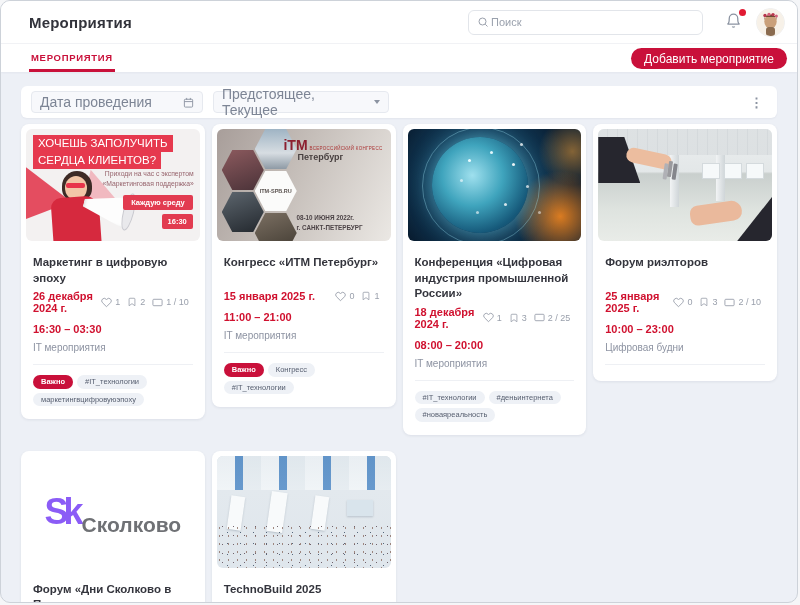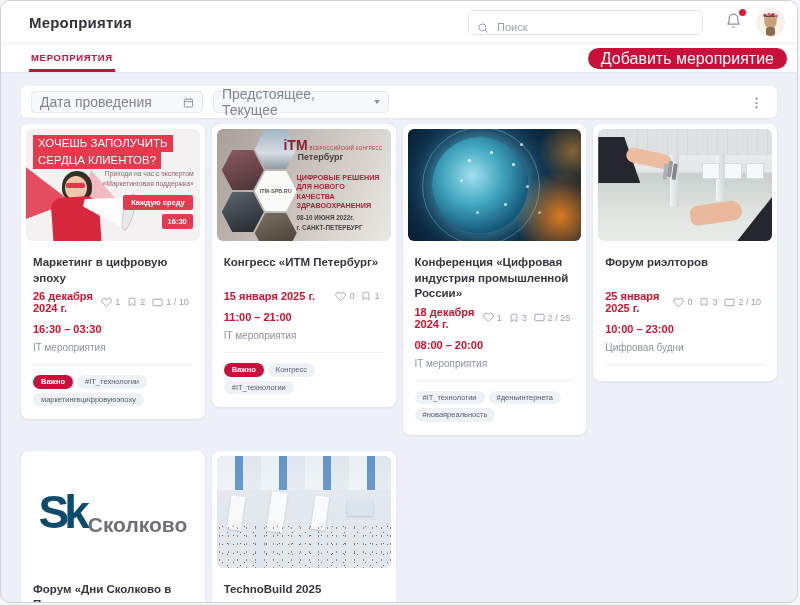--- a/index.html
+++ b/index.html
@@ -2,31 +2,31 @@
 <html><head>
 <meta charset="utf-8">
 <style>
   html,body{margin:0;padding:0;background:#f5f6f8;}
   body{width:800px;height:605px;font-family:"Liberation Sans",sans-serif;-webkit-font-smoothing:antialiased;}
   .app{width:798px;height:603px;border:1px solid #cdd2d9;border-radius:10px;overflow:hidden;background:#edf0f6;position:relative;box-sizing:border-box;}
 
   
   .hdr{height:42px;background:#fff;display:flex;align-items:center;padding:0 12px 0 28px;box-sizing:border-box;}
   .hdr h1{font-size:15px;margin:0;color:#32333b;letter-spacing:.2px;}
-  .search{margin-left:auto;width:235px;height:25px;border:1px solid #e2e5ea;border-radius:6px;display:flex;align-items:flex-end;padding:0 8px;gap:6px;box-sizing:border-box;background:#fff;}
+  .search{margin-left:auto;width:235px;height:25px;border:1px solid #e2e5ea;border-radius:6px;display:flex;align-items:center;padding:0 8px;box-sizing:border-box;background:#fff;}
   .search input{border:none;outline:none;flex:1;font-size:11px;color:#555;background:transparent;font-family:inherit;}
   .search input::placeholder{color:#9aa1ad;}
   .bellwrap{position:relative;margin:0 14px 0 22px;cursor:pointer;}
   .bellwrap .dot{position:absolute;top:-3px;right:-4px;width:7px;height:7px;border-radius:50%;background:#e11b33;}
   .avatar{width:27px;height:27px;border-radius:50%;overflow:hidden;border:1px solid #eee;background:#fdf8f2;cursor:pointer;}
 
   
   .tabbar{height:28px;background:#fff;border-top:1px solid #f1f2f5;position:relative;box-shadow:0 1px 2px rgba(30,40,70,.05);}
   .tab{display:inline-block;margin-left:28px;padding:8px 2px 6px;font-size:9.5px;font-weight:bold;letter-spacing:.7px;color:#c9103a;border-bottom:3px solid #c9103a;cursor:pointer;}
-  .add-btn{position:absolute;right:10px;top:4px;height:21px;border:none;border-radius:11px;background:#c9103a;color:#fff;font-size:16px;padding:0 13px;font-family:inherit;cursor:pointer;}
+  .add-btn{position:absolute;right:10px;top:4px;height:21px;border:none;border-radius:11px;background:#c9103a;color:#fff;font-size:12px;padding:0 13px;font-family:inherit;cursor:pointer;}
 
   
   .filterbar{margin:14px 20px 0;background:#fff;border-radius:6px;height:32px;display:flex;align-items:center;gap:10px;padding:0 10px;box-sizing:border-box;box-shadow:0 1px 2px rgba(30,40,70,.05);}
   .ffield{height:22px;border:1px solid #e6e9ef;background:#f7f8fb;border-radius:4px;display:flex;align-items:center;justify-content:space-between;padding:0 8px;font-size:14px;color:#7d8595;box-sizing:border-box;cursor:pointer;}
   .ffield.w1{width:172px;}.ffield.w2{width:174px;}.ffield.w3{width:176px;}
   .caret{width:0;height:0;border-left:3.5px solid transparent;border-right:3.5px solid transparent;border-top:4.5px solid #8b93a1;}
   .dots{margin-left:auto;color:#8b93a1;font-size:13px;font-weight:bold;letter-spacing:0;padding:0 4px;cursor:pointer;line-height:1;}
 
   
   .grid{margin:6px 20px 0;display:grid;grid-template-columns:repeat(4,1fr);column-gap:7px;row-gap:16px;align-items:start;}
@@ -92,21 +92,21 @@
   .bn4 .win{position:absolute;background:#f6f9fa;border:1px solid #d4dadd;height:14px;width:16px;top:34px;}
   .bn4 .w1{right:8px;}.bn4 .w2{right:30px;}.bn4 .w3{right:52px;}
   .bn4 .sleeveL{position:absolute;left:0;top:8px;width:42px;height:46px;background:#26262e;clip-path:polygon(0 0,62% 0,100% 100%,0 100%);}
   .bn4 .handL{position:absolute;left:28px;top:22px;width:46px;height:15px;border-radius:8px;background:#ecbd9f;transform:rotate(12deg);}
   .bn4 .keys{position:absolute;left:70px;top:32px;width:4px;height:16px;background:#9a9a9e;box-shadow:5px 2px 0 #85868c,-4px 3px 0 #b0b1b6;border-radius:1px;transform:rotate(8deg);}
   .bn4 .sleeveR{position:absolute;right:0;bottom:0;width:58px;height:44px;background:#26262e;clip-path:polygon(40% 100%,100% 0,100% 100%);}
   .bn4 .handR{position:absolute;right:30px;bottom:18px;width:52px;height:20px;border-radius:10px 14px 12px 10px;background:#eab99c;transform:rotate(-8deg);}
 
   
   .bn5{background:#fff;display:flex;align-items:center;justify-content:center;}
-  .bn5 .sk{font-size:46px;font-weight:bold;color:#0c4a6e;letter-spacing:-5px;line-height:1;}
+  .bn5 .sk{font-size:36px;font-weight:bold;color:#8b5cf6;letter-spacing:-5px;line-height:1;}
   .bn5 .skword{font-size:21px;font-weight:bold;color:#6f7175;margin:26px 0 0 3px;}
 
   
   .bn6{background:linear-gradient(180deg,#c6d2dc 0%,#e3e9ee 30%,#dfe6ec 100%);}
   .bn6 .boothband{position:absolute;left:0;top:0;right:0;height:34px;background:repeating-linear-gradient(90deg,#f5f8fa 0 18px,#3f7fc2 18px 26px,#e8eef2 26px 44px);opacity:.75;}
   .bn6 .booth{position:absolute;background:#f8fafb;box-shadow:0 1px 2px rgba(60,80,100,.25);}
   .bn6 .b1{left:12px;top:40px;width:14px;height:34px;transform:rotate(8deg);}
   .bn6 .b2{left:52px;top:36px;width:16px;height:40px;transform:rotate(8deg);}
   .bn6 .b3{left:96px;top:40px;width:14px;height:34px;transform:rotate(8deg);}
   .bn6 .b4{right:18px;top:44px;width:26px;height:16px;background:#d9e4ec;}
@@ -229,21 +229,20 @@
           <div class="hex hexB"></div>
           <div class="hex hexC">
               <span>ITM-SPB.RU</span>
             </div>
           <div class="hex hexD"></div>
           <div class="hex hexE"></div>
           <div class="logo">
             <span class="itm">iTM</span><span class="congress">ВСЕРОССИЙСКИЙ КОНГРЕСС</span>
             <span class="city">Петербург</span>
           </div>
-          <div class="headline">ЦИФРОВЫЕ РЕШЕНИЯ ДЛЯ НОВОГО КАЧЕСТВА ЗДРАВООХРАНЕНИЯ</div>
           <div class="dateline">
             <div>08-10 ИЮНЯ 2022г.</div>
             <div>г. САНКТ-ПЕТЕРБУРГ</div>
           </div>
         </div>
         <div class="cbody">
           <div class="ctitle">Конгресс «ИТМ Петербург»</div>
           <div class="metarow">
             <span class="cdate">15 января 2025 г.</span>
             <span class="stats">

